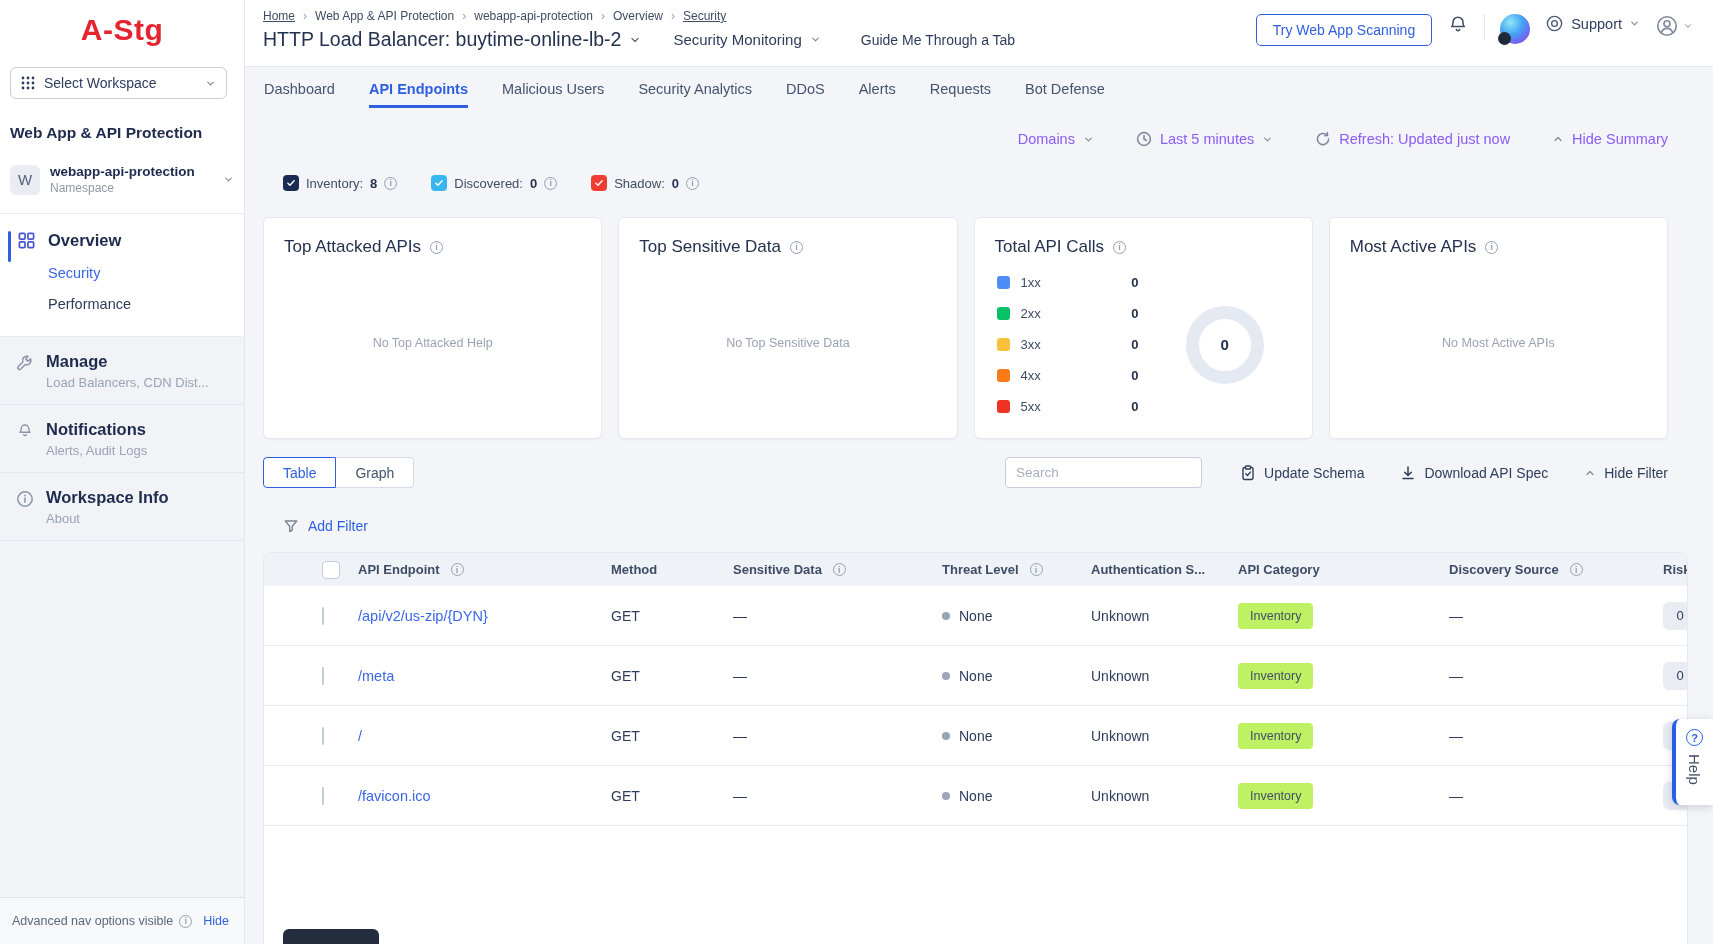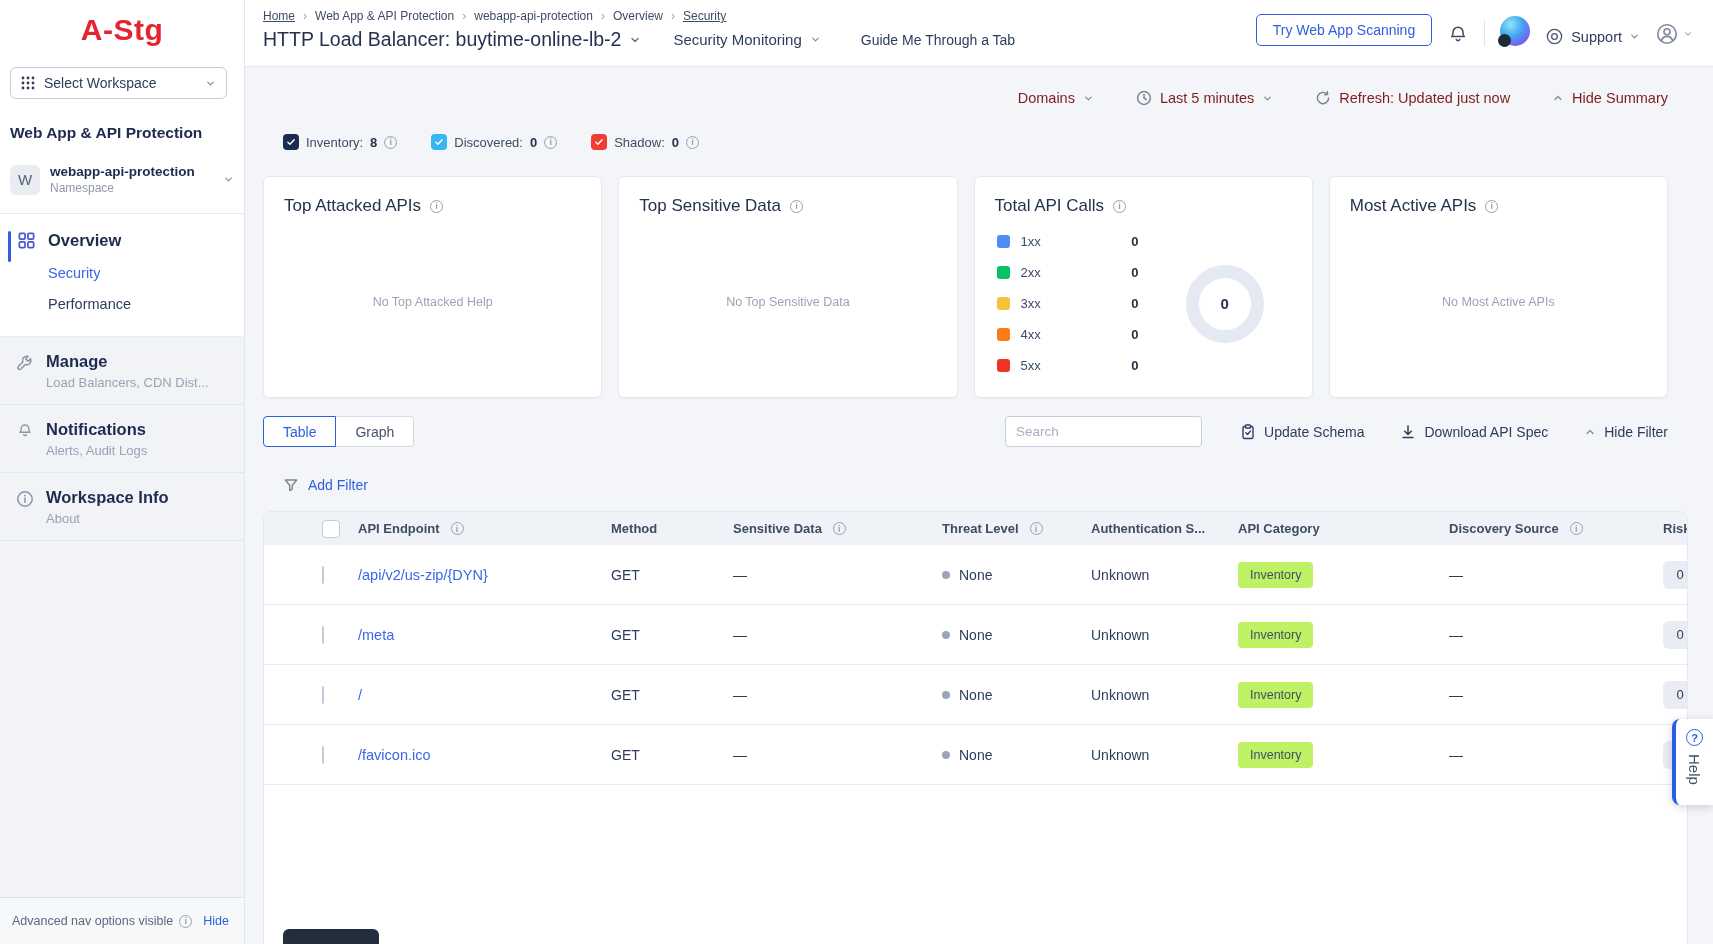--- a/index.html
+++ b/index.html
@@ -54,37 +54,37 @@
   .main{position:absolute;left:245px;top:0;right:0;bottom:0;overflow:hidden;}
   .topbar{height:67px;background:#fff;border-bottom:1px solid #e6eaf0;position:relative;padding:9px 0 0 18px;}
   .breadcrumb{display:flex;align-items:center;gap:8px;font-size:12px;color:#3e4c66;}
   .breadcrumb .sep{color:#98a2b3;font-size:12px;}
   .breadcrumb .crumb.linked{text-decoration:underline;cursor:pointer;}
   .title-row{display:flex;align-items:center;margin-top:5px;}
   .page-title{font-size:19.5px;font-weight:500;color:#24324f;}
   .title-chev{margin-left:8px;color:#5a6780;}
   .view-select{display:flex;align-items:center;gap:8px;margin-left:32px;font-size:15px;color:#2e3c5c;cursor:pointer;}
   .guide-link{margin-left:40px;font-size:14px;color:#2e3c5c;cursor:pointer;}
-  .top-right{position:absolute;right:20px;top:14px;display:flex;align-items:flex-end;gap:15px;margin-left:38px;}
+  .top-right{position:absolute;right:20px;top:14px;display:flex;align-items:flex-start;gap:15px;margin-left:38px;}
   .try-btn{height:32px;padding:0 16px;border:1px solid #2e5fe0;border-radius:5px;background:#fff;
     color:#2e5fe0;font-size:14px;font-family:inherit;cursor:pointer;}
   .vdiv{width:1px;height:26px;background:#dfe4ec;}
   .sphere{width:30px;height:30px;border-radius:50%;position:relative;cursor:pointer;
     background:radial-gradient(circle at 35% 28%, #8fe8f2 0%, #43a3f5 42%, #7a5cf0 76%, #3d3a8a 100%);}
   .sphere-badge{position:absolute;left:-2px;bottom:-1px;width:13px;height:13px;border-radius:50%;background:#1f2937;}
   .support{display:flex;align-items:center;gap:7px;font-size:14.5px;color:#2e3c5c;cursor:pointer;}
   .user-menu{display:flex;align-items:center;gap:4px;cursor:pointer;color:#7d8798;}
   .chev{color:#7d8798;}
 
   .tabs{display:flex;gap:34px;padding:14px 0 0 19px;font-size:14.5px;color:#44536e;}
   .tab{padding-bottom:8px;border-bottom:3px solid transparent;cursor:pointer;}
   .tab.active{color:#2e5fe0;font-weight:700;border-bottom-color:#2e5fe0;}
 
   .controls{display:flex;justify-content:flex-end;align-items:center;gap:42px;
-    margin:23px 45px 0 0;font-size:14.5px;color:#7f1d1d;}
+    margin:23px 45px 0 0;font-size:14.5px;color:#8b5cf6;}
   .ctl{display:flex;align-items:center;gap:8px;cursor:pointer;}
 
   .type-filters{display:flex;gap:34px;margin:28px 0 0 38px;align-items:center;}
   .tf{display:flex;align-items:center;gap:7px;cursor:pointer;}
   .tf .cbx{width:16px;height:16px;border-radius:4px;display:flex;align-items:center;justify-content:center;}
   .tf .tlabel{font-size:13px;color:#3e4c66;font-weight:500;}
   .tf .tcount{font-size:13px;color:#24324f;font-weight:700;}
 
   .cards{display:flex;gap:16px;margin:26px 45px 0 18px;}
   .card{flex:1;height:222px;background:#fff;border:1px solid #e4e9f0;border-radius:6px;
@@ -329,20 +329,30 @@
         </span>
         <span class="chev">
           <svg width="10" height="10" viewBox="0 0 24 24">
               <path d="M6 9l6 6 6-6" fill="none" stroke="currentColor" stroke-width="2.4" stroke-linecap="round" stroke-linejoin="round"></path>
             </svg>
         </span>
       </span>
     </div>
   </div>
 
+  <div class="tabs">
+    <span class="tab">Dashboard</span>
+    <span class="tab active">API Endpoints</span>
+    <span class="tab">Malicious Users</span>
+    <span class="tab">Security Analytics</span>
+    <span class="tab">DDoS</span>
+    <span class="tab">Alerts</span>
+    <span class="tab">Requests</span>
+    <span class="tab">Bot Defense</span>
+  </div>
 
   <div class="controls">
     <span class="ctl">
       <span>Domains</span>
       <span class="chev">
         <svg width="11" height="11" viewBox="0 0 24 24">
             <path d="M6 9l6 6 6-6" fill="none" stroke="currentColor" stroke-width="2.4" stroke-linecap="round" stroke-linejoin="round"></path>
           </svg>
       </span>
     </span>

